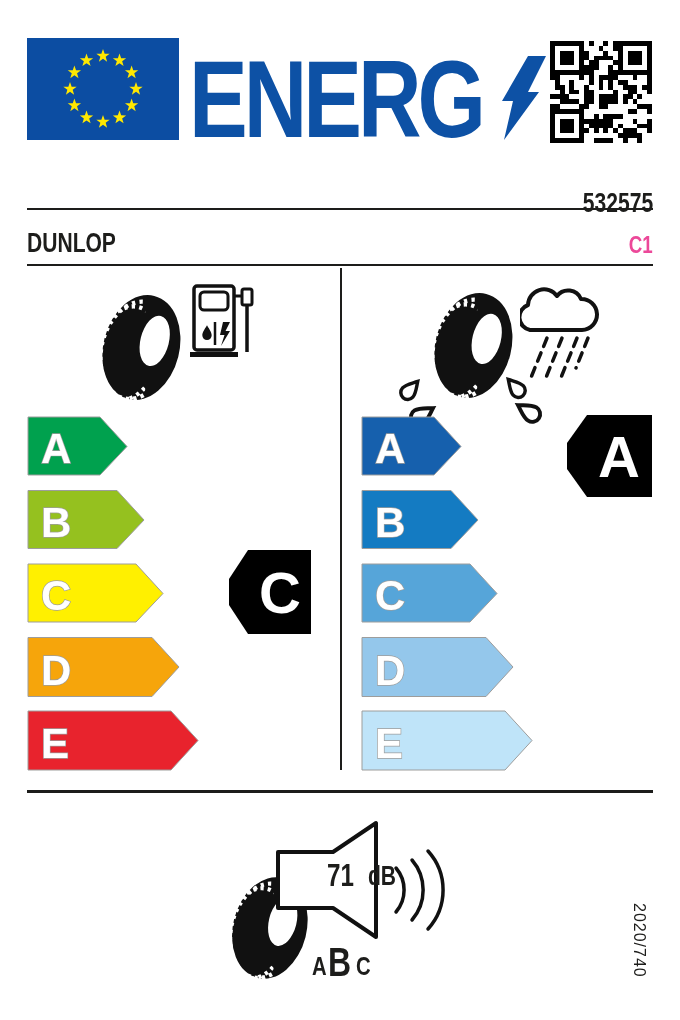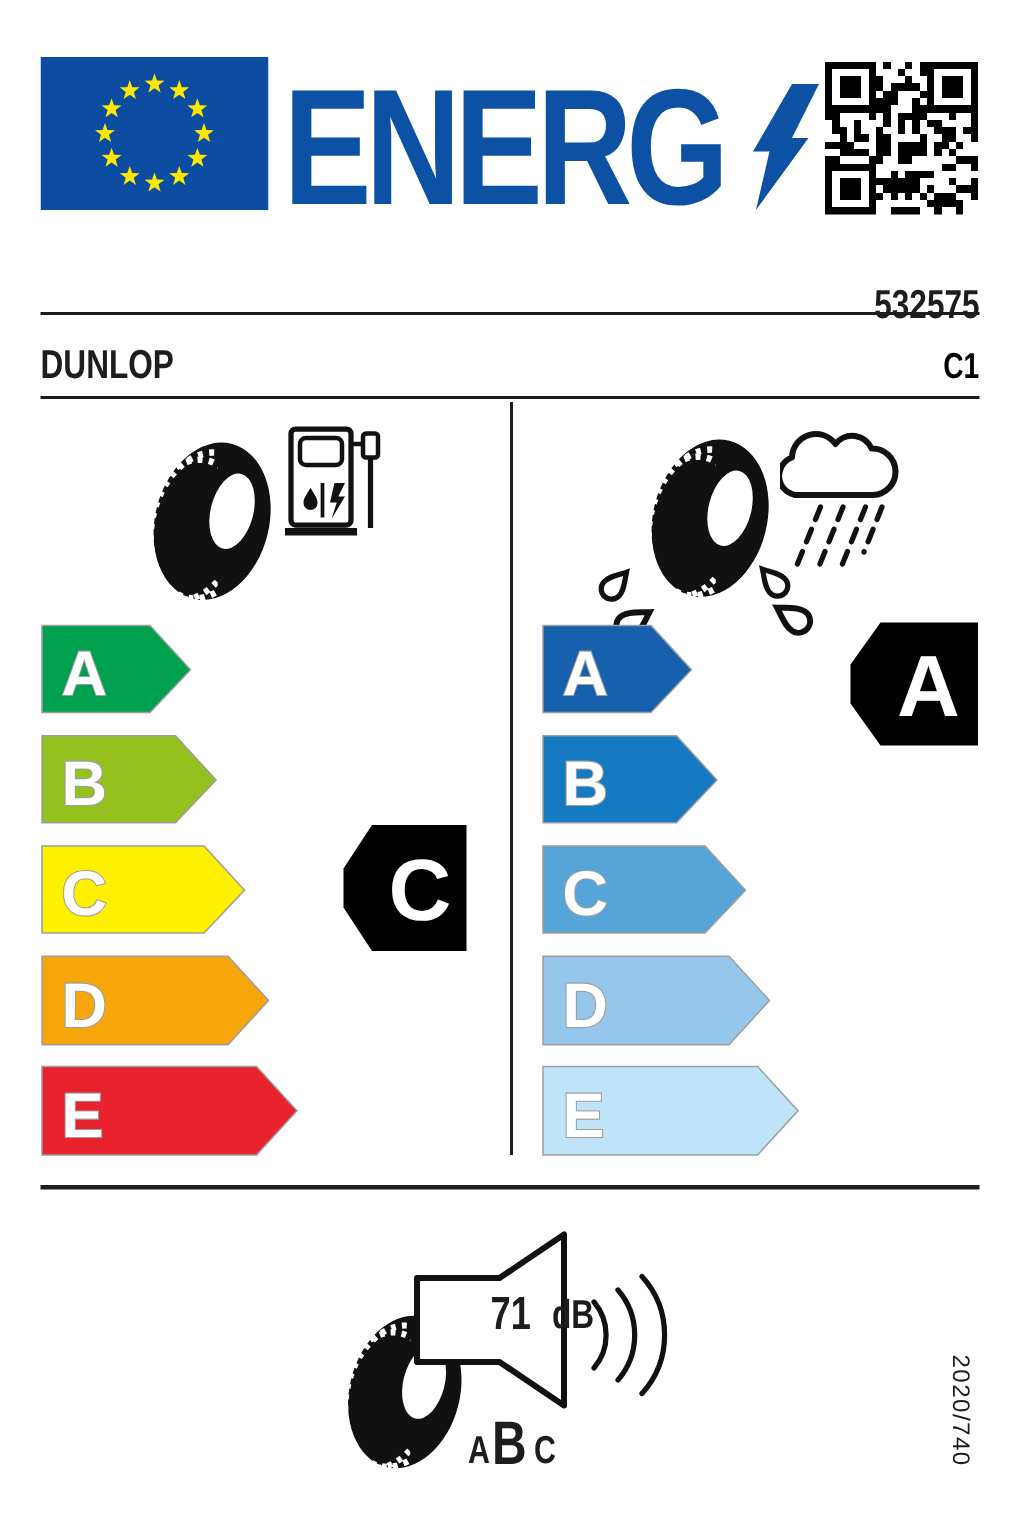--- a/index.html
+++ b/index.html
@@ -7,21 +7,21 @@
          font-family:"Liberation Sans",sans-serif;color:#1d1d1b;}
   .abs{position:absolute;}
   .cond{display:inline-block;transform:scaleX(0.78);transform-origin:0 50%;white-space:nowrap;}
   .cond-r{display:inline-block;transform:scaleX(0.78);transform-origin:100% 50%;white-space:nowrap;}
   .rule{position:absolute;left:27px;width:626px;background:#1d1d1b;}
   .energ{font-weight:bold;font-size:110px;line-height:1;letter-spacing:-5px;color:#0d51a5;
          display:inline-block;transform:scaleX(0.80);transform-origin:0 0;}
   .supplier-txt{font-size:27px;font-weight:bold;}
   .article-txt{font-size:27px;font-weight:bold;margin-top:12px;}
   .tyre-txt{font-size:33px;font-weight:bold;}
-  .class-txt{font-size:24px;color:#000000;font-weight:bold;}
+  .class-txt{font-size:24px;color:#ec4899;font-weight:bold;}
   .scale-letter{font-family:"Liberation Sans",sans-serif;font-weight:bold;font-size:42px;
                 fill:#fff;stroke:#9d9d9c;stroke-width:1.4px;paint-order:stroke;}
   .ind-letter{font-family:"Liberation Sans",sans-serif;font-weight:bold;font-size:58px;fill:#fff;}
   .divider-v{position:absolute;left:340px;top:268px;width:2px;height:502px;background:#1d1d1b;}
   .noise-num{font-size:31px;font-weight:bold;}
   .noise-unit{font-size:27px;font-weight:bold;}
   .noise-class{font-size:26px;font-weight:bold;}
   .noise-class-big{font-size:41px;font-weight:bold;}
   .reg{writing-mode:vertical-rl;font-size:16px;letter-spacing:1px;color:#1d1d1b;}
   svg{display:block;}

